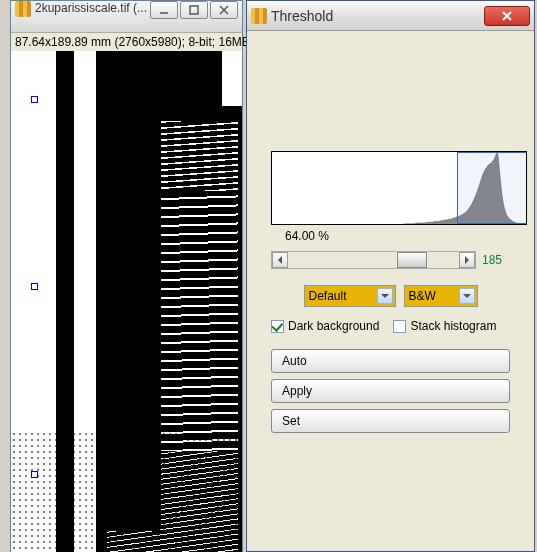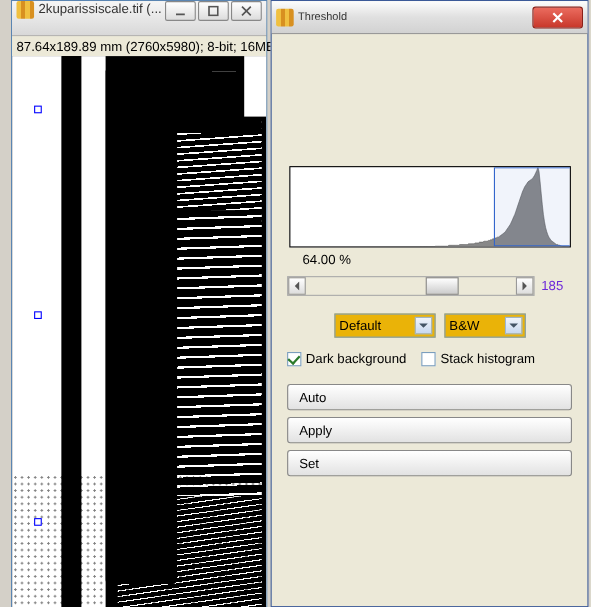--- a/index.html
+++ b/index.html
@@ -37,37 +37,37 @@
     background-size: 6px 6px; opacity:.5; }
   .topwhite { position:absolute; right:0; top:0; width:20px; height:55px; background:#fff; }
   
   
   .roi-handle { position:absolute; width:7px; height:7px; background:#fff; border:1px solid #00f; }
   .rh1 { left:20px; top:45px; } .rh2 { left:20px; top:232px; } .rh3 { left:20px; top:420px; }
   
   
   .thr-window { position:absolute; left:246px; top:0; width:289px; height:552px; border:1px solid #3b5998; background:#ece9d8; }
   .thr-titlebar { height:30px; background: linear-gradient(#fdfdfd,#e0e0e0 50%,#d2d2d2); display:flex; align-items:center; padding:0 4px; border-bottom:1px solid #999; }
-  .thr-title { flex:1; color:#333; font-size:10px; }
+  .thr-title { flex:1; color:#333; font-size:14px; }
   .close-btn { width:46px; height:20px; border-radius:3px; background: linear-gradient(#eb6c5f,#c8372a); border:1px solid #8b2018; display:flex; align-items:center; justify-content:center; }
   .close-btn svg { width:12px; height:12px; stroke:#fff; stroke-width:2; }
-  .thr-body { padding: 10px 14px; }
+  .thr-body { padding: 10px 24px; }
   
   .histo-box { width:256px; height:74px; border:1px solid #000; background:#fff; margin:110px auto 4px; position:relative; overflow:hidden; }
   .histo-fill svg { width:256px; height:74px; display:block; }
   .histo-sel { position:absolute; left:185px; top:0; width:71px; height:100%; border:1px solid #3366cc; background:rgba(80,120,200,0.08);}
   .histo-pct { padding-left:14px; margin-bottom:8px; }
   
   .slider-row { display:flex; align-items:center; gap:6px; margin:4px 0; }
   .slider-track { flex:1; height:18px; border:1px solid #aaa; background:#ece9d8; position:relative; display:flex; align-items:center; }
   .arrow-btn { width:16px; height:16px; background:linear-gradient(#fff,#ddd); border:1px solid #999; display:flex; align-items:center; justify-content:center; }
   .arrow-btn svg { width:8px; height:8px; fill:#555; }
   .slider-inner { flex:1; height:100%; position:relative; }
   .thumb { position:absolute; top:0; height:100%; width:30px; background:linear-gradient(#fff,#ccc); border:1px solid #888; }
-  .slider-val { width:28px; text-align:left; color:#6d28d9; }
+  .slider-val { width:28px; text-align:left; color:#15803d; }
   
   .combo-row { display:flex; justify-content:center; gap:8px; margin:16px 0 12px; }
   .combo { height:22px; border:1px solid #7b9ebd; background:#eab308; display:flex; align-items:center; padding:0 2px 0 4px; }
   .combo.c1 { width:92px; } .combo.c2 { width:74px; }
   .combo span { flex:1; }
   .combo .dd { width:16px; height:16px; background:linear-gradient(#f0f4fb,#c7d8ef); border:1px solid #9bb6d6; display:flex; align-items:center; justify-content:center;}
   .combo .dd svg { width:8px; height:8px; fill:#456; }
   
   .check-row { display:flex; justify-content:flex-start; gap:14px; margin:8px 0 16px; }
   .chk { display:flex; align-items:center; gap:4px; }

